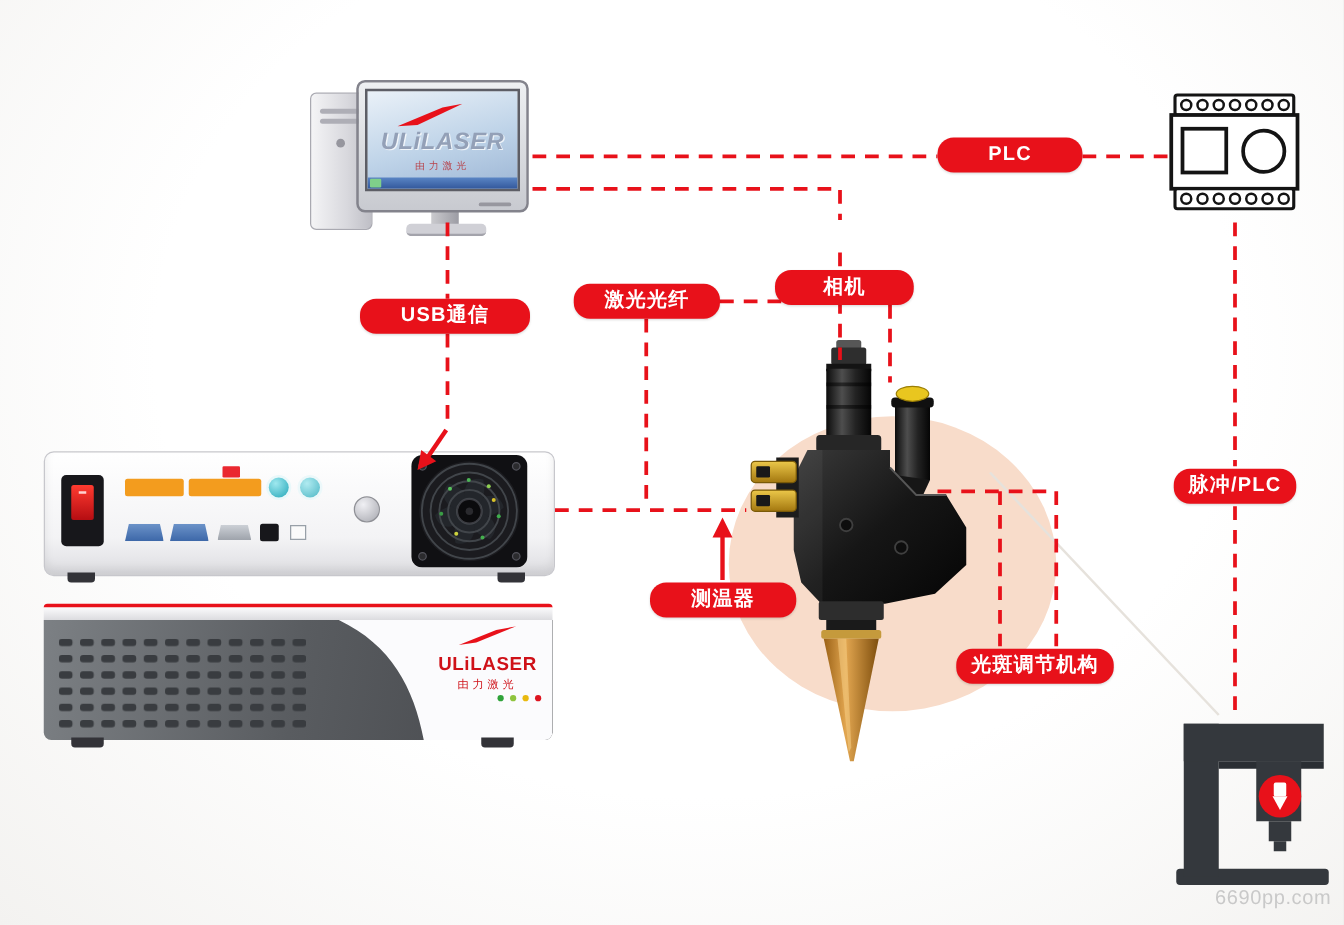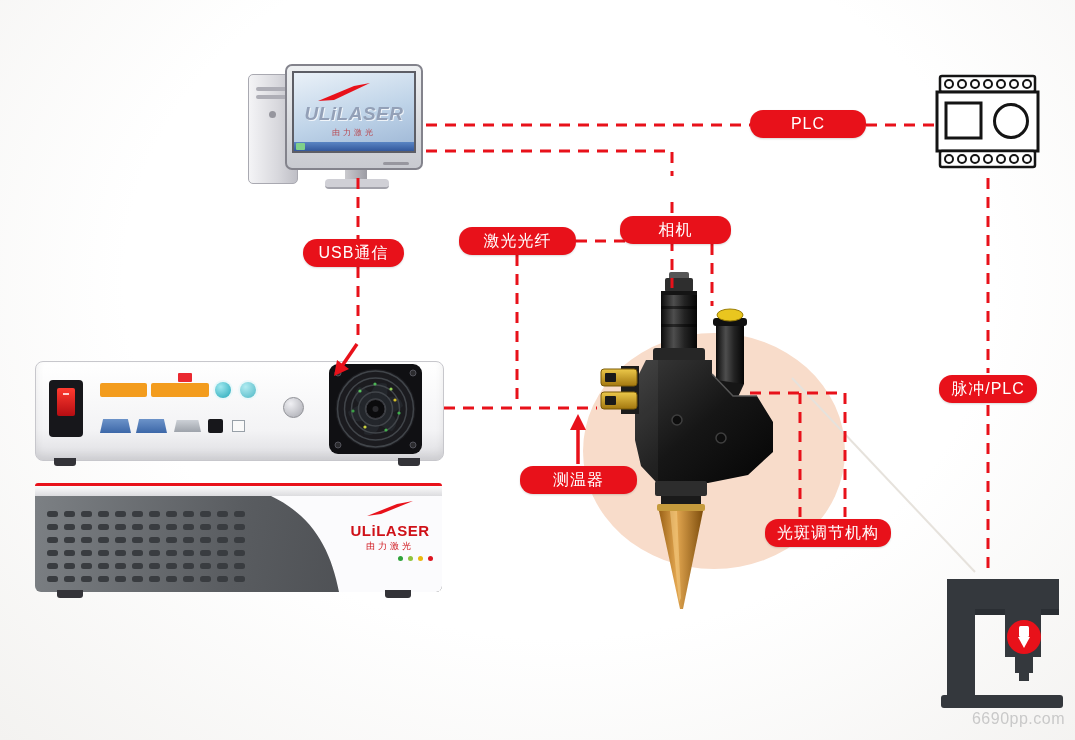--- a/index.html
+++ b/index.html
@@ -10,21 +10,21 @@
   }
   html,body{margin:0;padding:0;background:#e9e9e9;}
   body{font-family:"Liberation Sans","DejaVu Sans",sans-serif;}
   #canvas{
     position:relative;width:1075px;height:740px;margin:0 auto;overflow:hidden;
     background:radial-gradient(ellipse at 52% 38%, #ffffff 55%, #f3f2f0 100%);
   }
   
   .pill{
     position:absolute;height:28px;line-height:28px;border-radius:13px;
-    background:var(--red);color:#fff;font-size:16px;font-weight:normal;
+    background:var(--red);color:#fff;font-size:16px;font-weight:bold;
     text-align:center;letter-spacing:1px;z-index:40;
     box-shadow:0 1px 2px rgba(0,0,0,.15);
   }
   
   .wires{position:absolute;left:0;top:0;z-index:30;pointer-events:none;}
   .wires .dash{stroke:var(--red);stroke-width:3;fill:none;stroke-dasharray:11 8;}
   .wires .solid-red{stroke:var(--red);stroke-width:3.5;fill:none;}
   .wires .ahead{fill:var(--red);stroke:none;}
   .wires .thin{stroke:#e6e2dc;stroke-width:2;}
   
@@ -354,21 +354,21 @@
       <polygon class="ahead" points="578,414 570,430 586,430"></polygon>
     </g>
     <g>
       <line class="solid-red" x1="357" y1="344" x2="342" y2="366"></line>
       <polygon class="ahead" points="334,376 337,360 349,369"></polygon>
     </g>
   </svg>
 
   <div class="pill" style="left:750px;top:110px;width:116px;">PLC</div>
   <div class="pill" style="left:620px;top:174px;width:111px;margin-top:42px;">相机</div>
-  <div class="pill" style="left:303px;top:239px;width:101px;border-radius:14px;">USB通信</div>
+  <div class="pill" style="left:288px;top:239px;width:136px;">USB通信</div>
   <div class="pill" style="left:520px;top:466px;width:117px;">测温器</div>
   <div class="pill" style="left:459px;top:227px;width:117px;">激光光纤</div>
   <div class="pill" style="left:765px;top:519px;width:126px;">光斑调节机构</div>
   <div class="pill" style="left:939px;top:375px;width:98px;">脉冲/PLC</div>
 
   <div class="watermark">6690pp.com</div>
 
 </div>
 
 </body></html>

